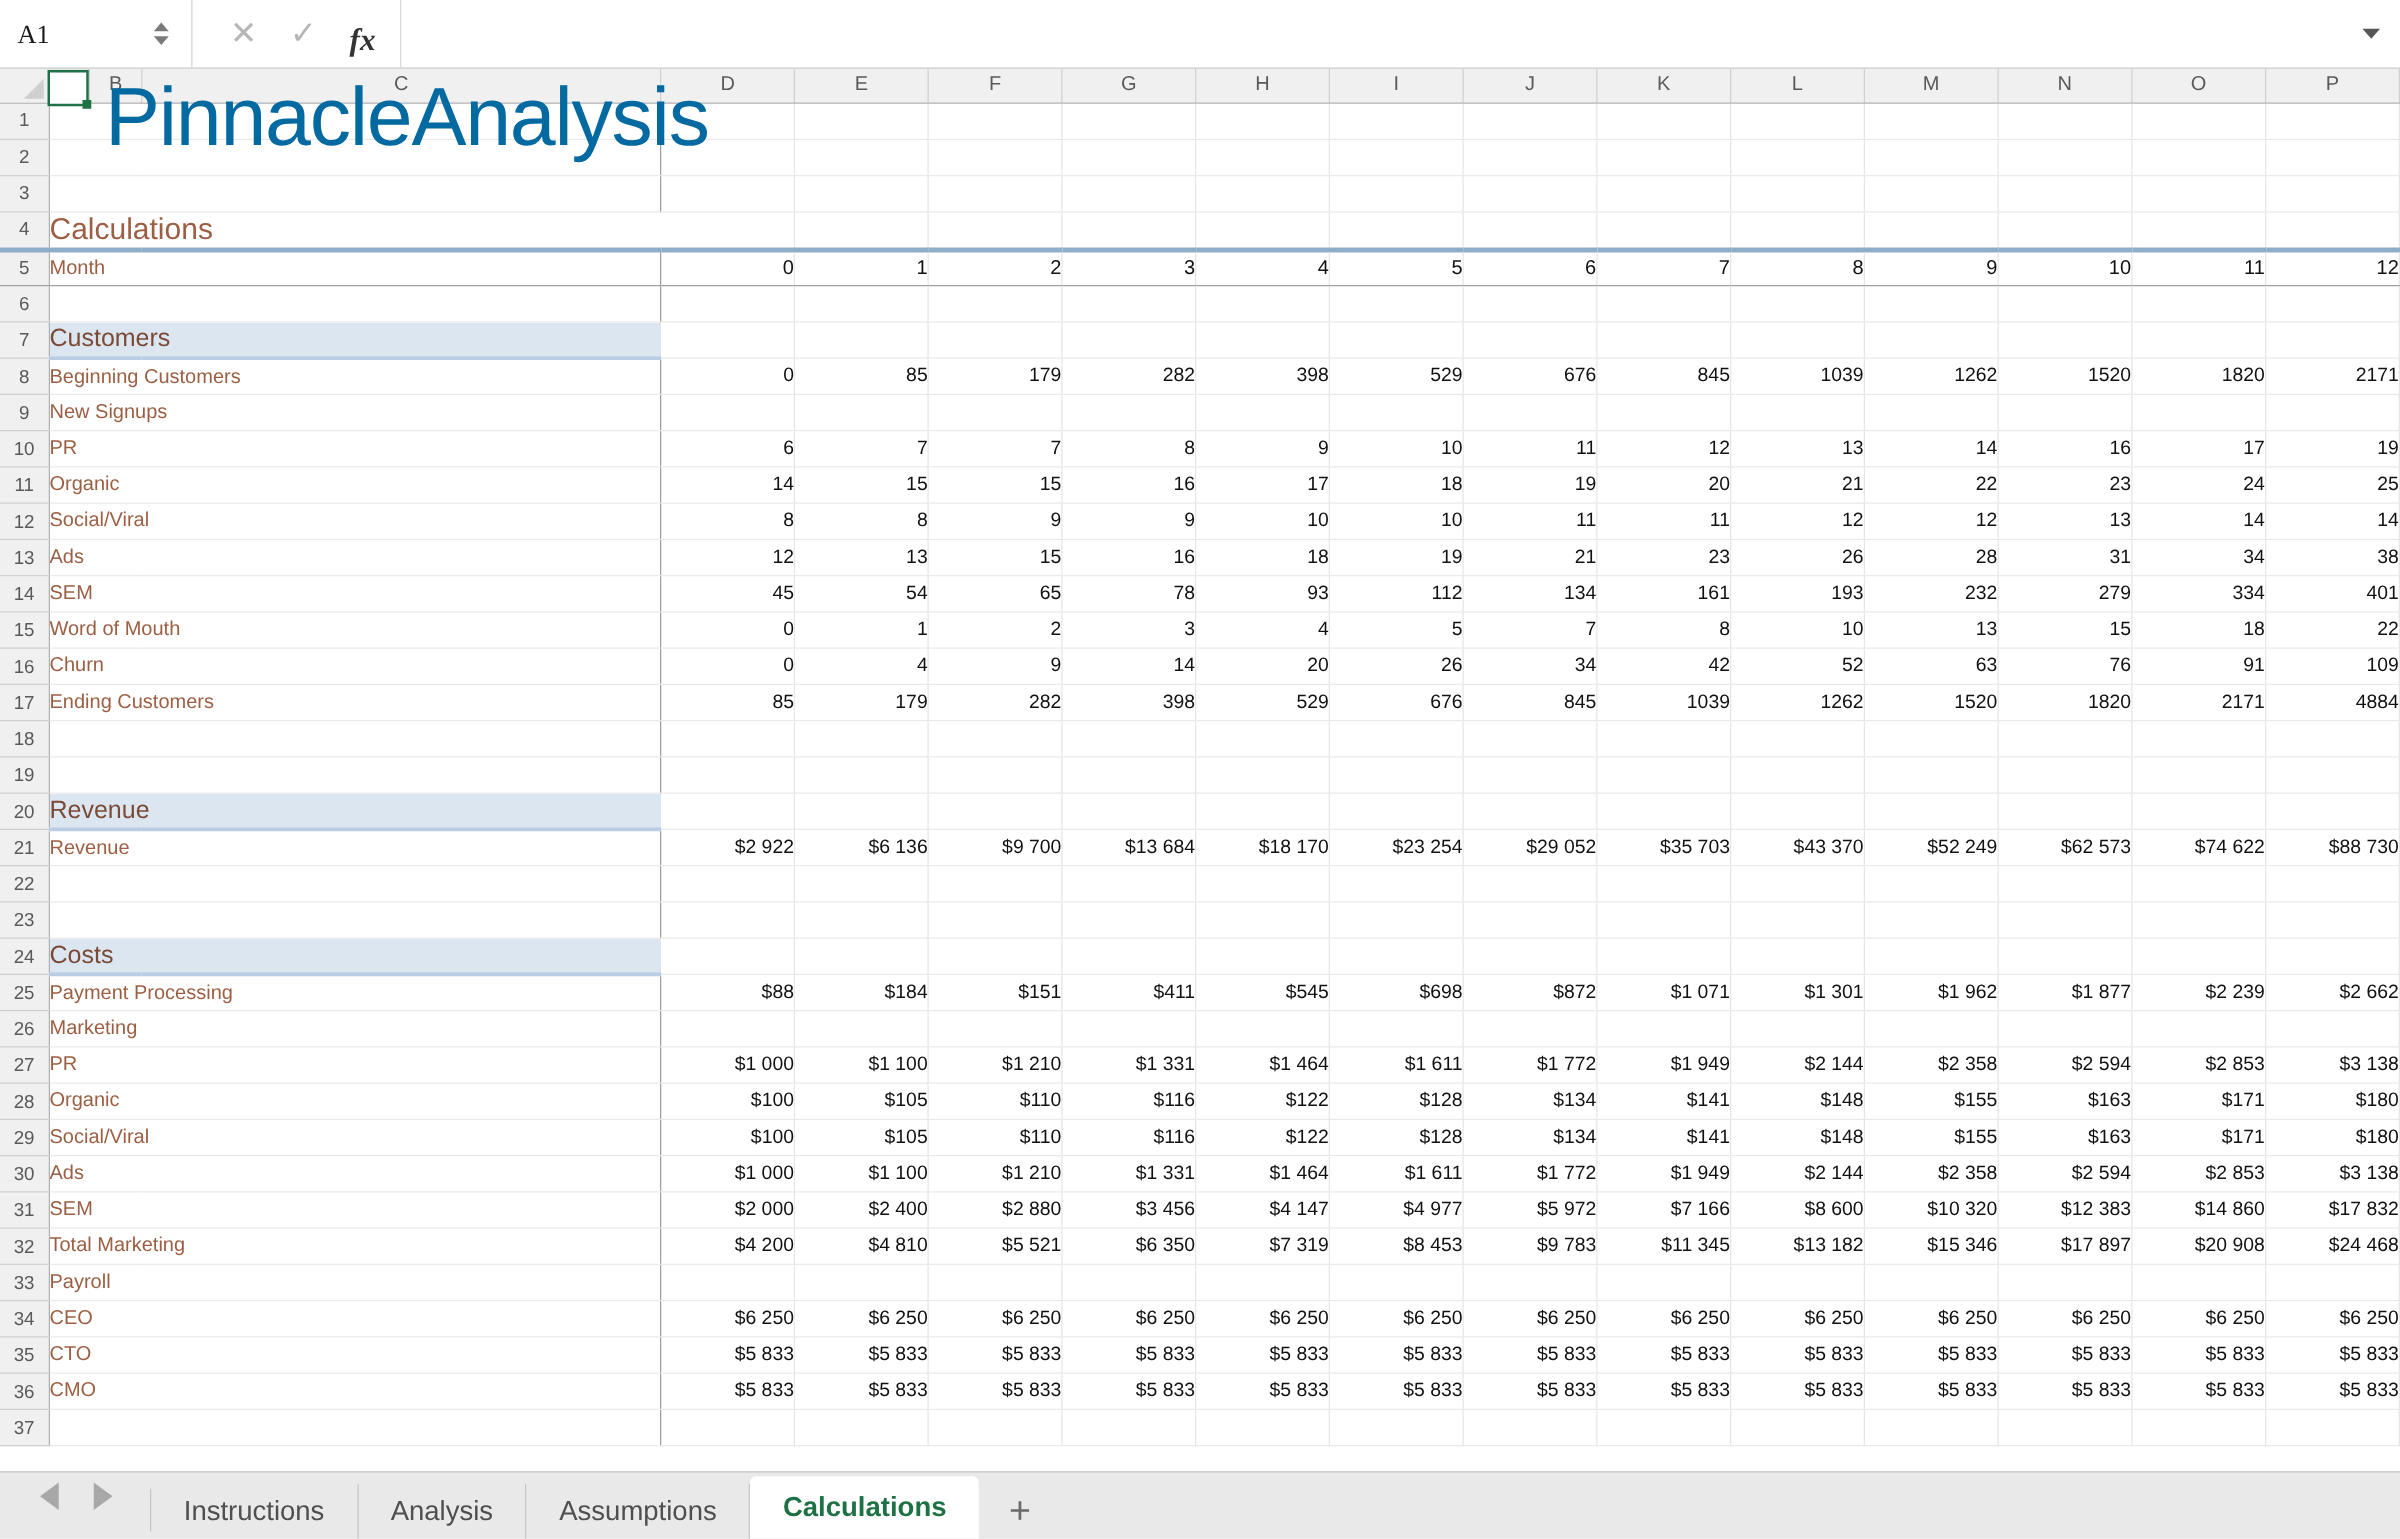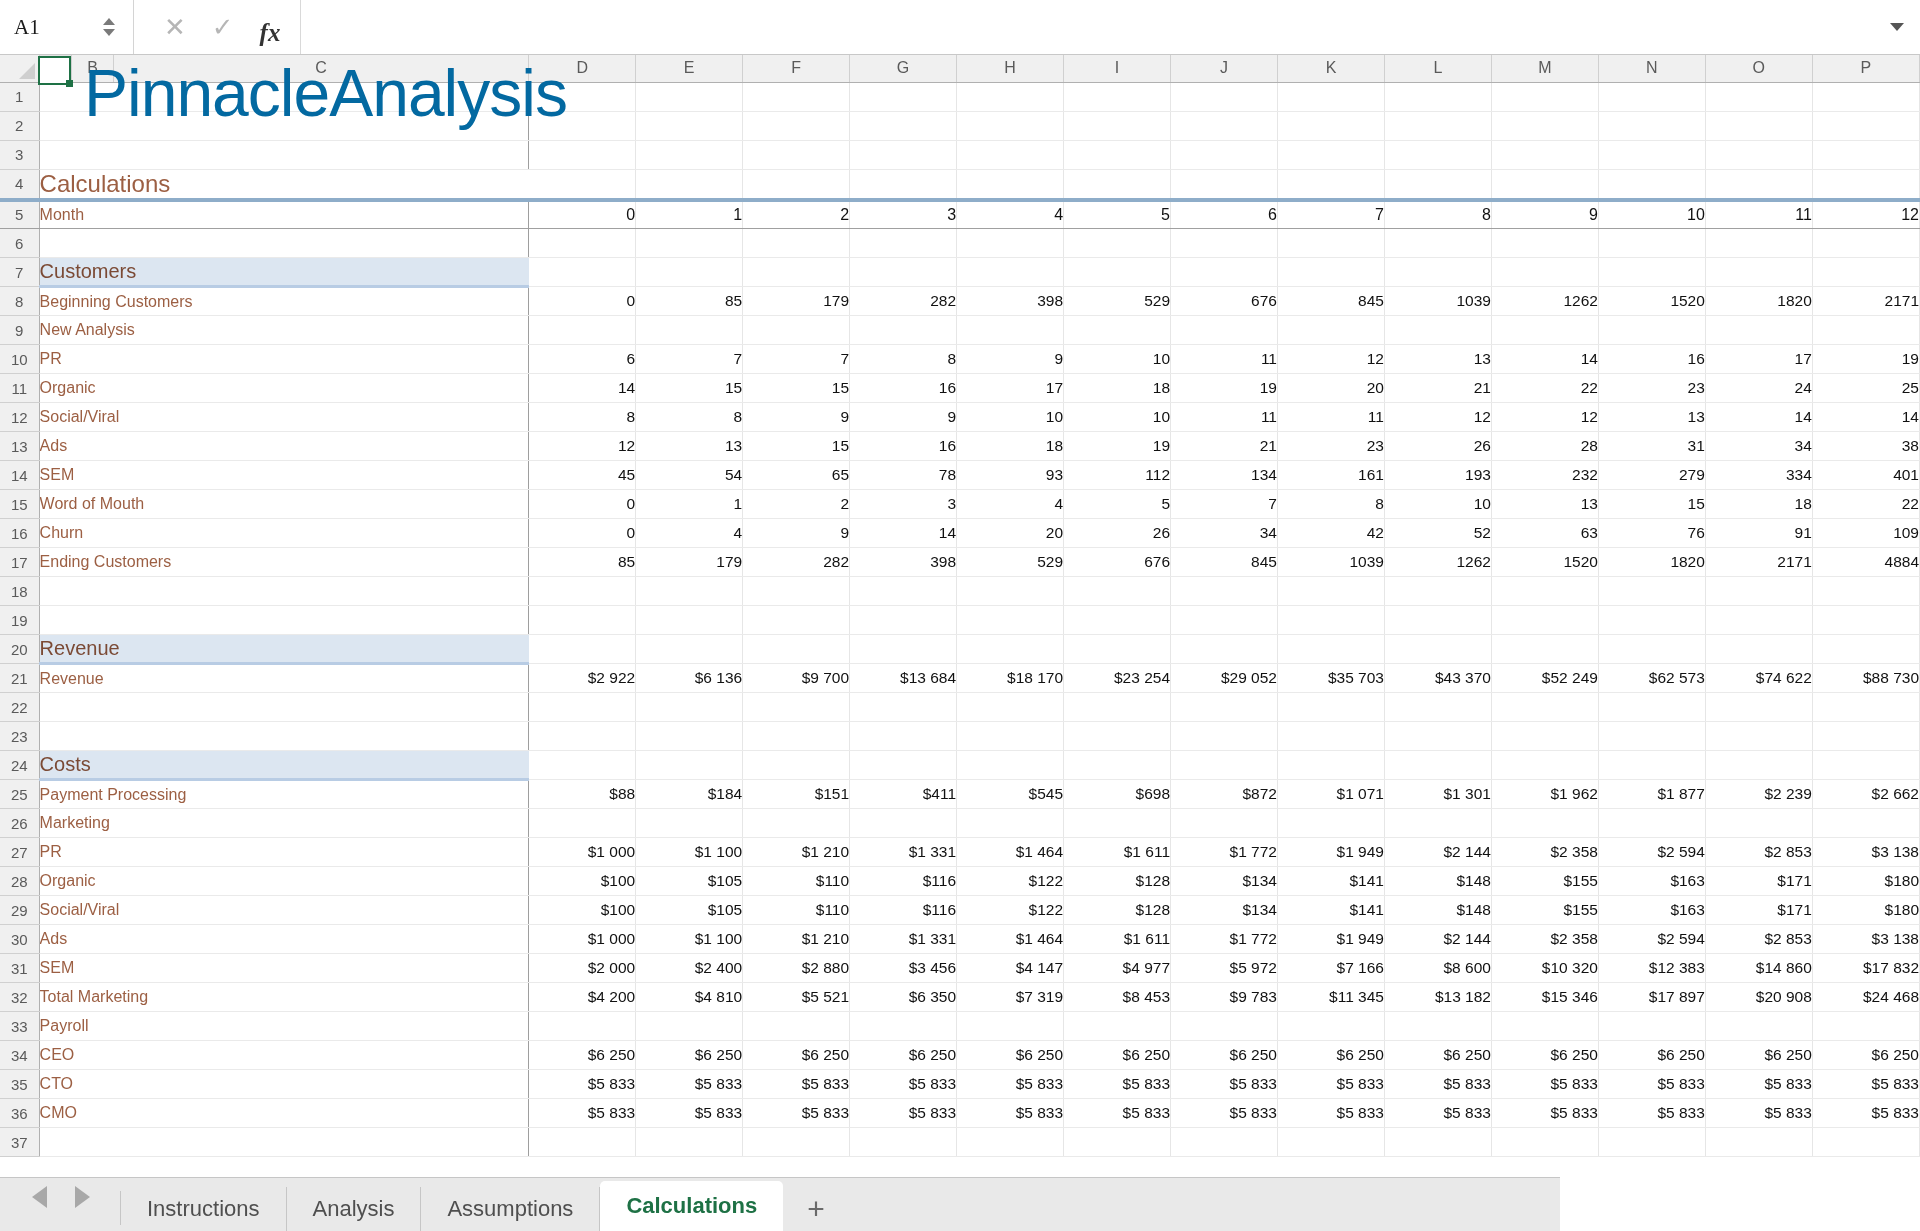--- a/index.html
+++ b/index.html
@@ -12,21 +12,21 @@
 
   
   .formula-bar {
     height: 55px;
     display: flex;
     align-items: stretch;
     background: #ffffff;
     border-bottom: 1px solid #c8c8c8;
   }
   .namebox {
-    width: 134px;
+    width: 154px;
     display: flex;
     align-items: center;
     border-right: 1px solid #d4d4d4;
     padding-left: 14px;
     position: relative;
   }
   .namebox-text {
     font-size: 21px;
     color: #1a1a1a;
     font-family: "Liberation Serif", serif;
@@ -254,21 +254,21 @@
     right: -4px;
     bottom: -4px;
     width: 7px; height: 7px;
     background: #1e7145;
   }
 
   
   .tabbar {
     position: absolute;
     left: 0; bottom: 0;
-    width: 1560px;
+    width: 1920px;
     height: 54px;
     background: #e9e9e9;
     border-top: 1px solid #c6c6c6;
     display: flex;
     align-items: flex-end;
   }
   .navbtns {
     display: flex;
     align-items: center;
     gap: 28px;
@@ -534,21 +534,21 @@
           <td class="cell num">676</td>
           <td class="cell num">845</td>
           <td class="cell num">1039</td>
           <td class="cell num">1262</td>
           <td class="cell num">1520</td>
           <td class="cell num">1820</td>
           <td class="cell num">2171</td>
         </tr>
         <tr>
           <td class="rowhead">9</td>
-          <td colspan="3" class="cell labelcol lbl">New Analysis</td>
+          <td colspan="3" class="cell labelcol lbl">New Signups</td>
           <td class="cell num"></td>
           <td class="cell num"></td>
           <td class="cell num"></td>
           <td class="cell num"></td>
           <td class="cell num"></td>
           <td class="cell num"></td>
           <td class="cell num"></td>
           <td class="cell num"></td>
           <td class="cell num"></td>
           <td class="cell num"></td>

